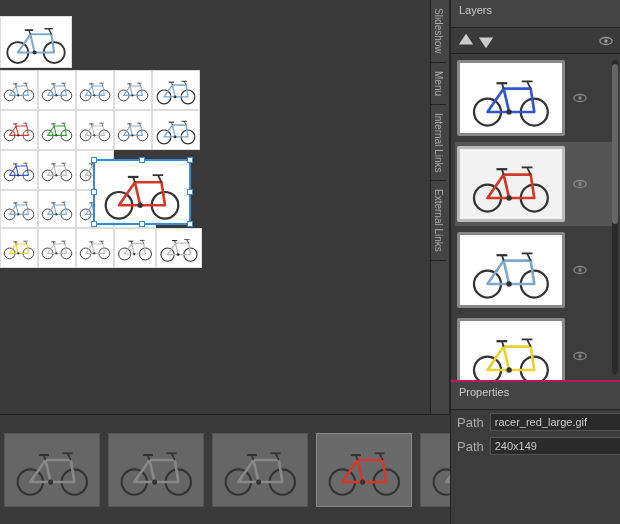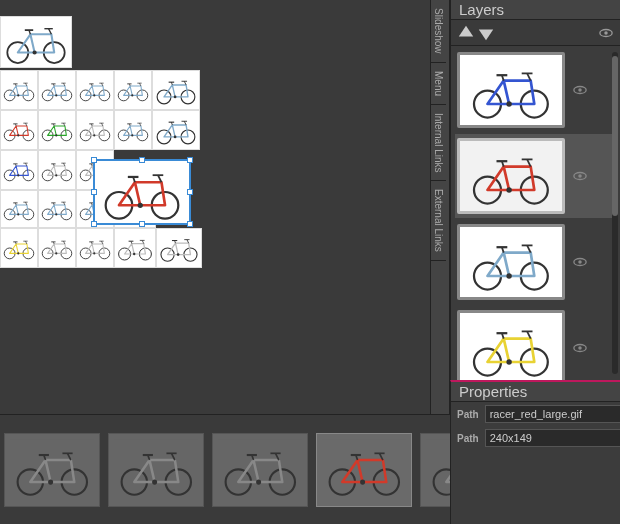--- a/index.html
+++ b/index.html
@@ -56,25 +56,25 @@
 
   
   .layers-panel {
     position: absolute; right: 0; top: 0;
     width: 170px; height: 380px;
     background: #3c3c3c;
     border-left: 1px solid #222;
     display: flex; flex-direction: column;
   }
   .panel-header {
-    height: 20px; line-height: 20px;
+    height: 28px; line-height: 20px;
     padding-left: 8px;
     background: #444;
     border-bottom: 1px solid #222;
-    font-size: 15px; color: #ccc;
+    font-size: 11px; color: #ccc;
   }
   .layers-toolbar {
     height: 26px;
     display: flex; align-items: center;
     padding: 0 6px;
     gap: 2px;
     border-bottom: 1px solid #222;
     background: #3a3a3a;
   }
   .arrow-btn {
@@ -121,21 +121,21 @@
     position: absolute; right: 0; top: 380px;
     width: 170px; height: 144px;
     background: #3c3c3c;
     border-left: 1px solid #222; border-top: 2px solid #be185d;
   }
   .prop-row {
     display: flex; align-items: center;
     padding: 3px 6px;
     gap: 6px;
   }
-  .prop-label { width: 28px; font-size: 10px; color: #aaa; font-weight: bold; }
+  .prop-label { width: 28px; font-size: 13px; color: #aaa; }
   .prop-input {
     flex: 1; height: 18px;
     background: #2a2a2a;
     border: 1px solid #555;
     color: #ccc;
     font-size: 11px;
     padding: 0 4px;
   }
 
   

